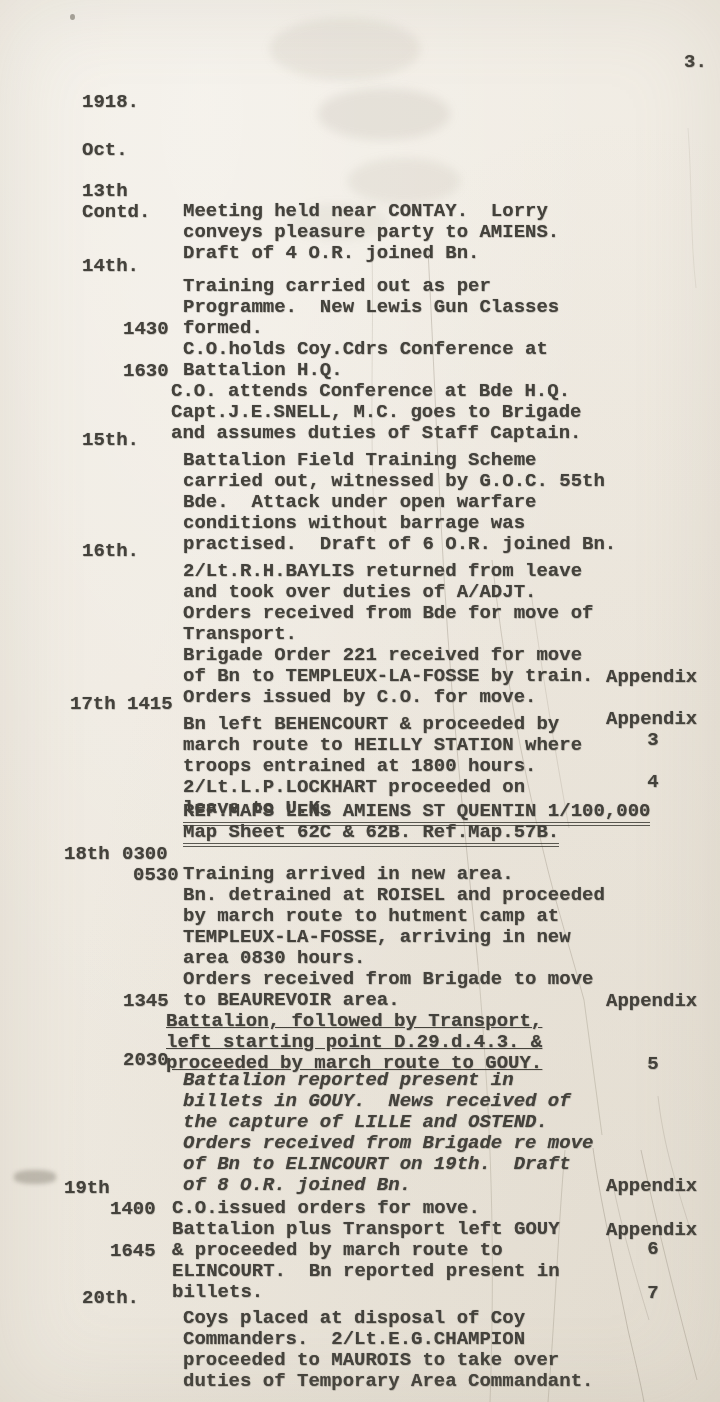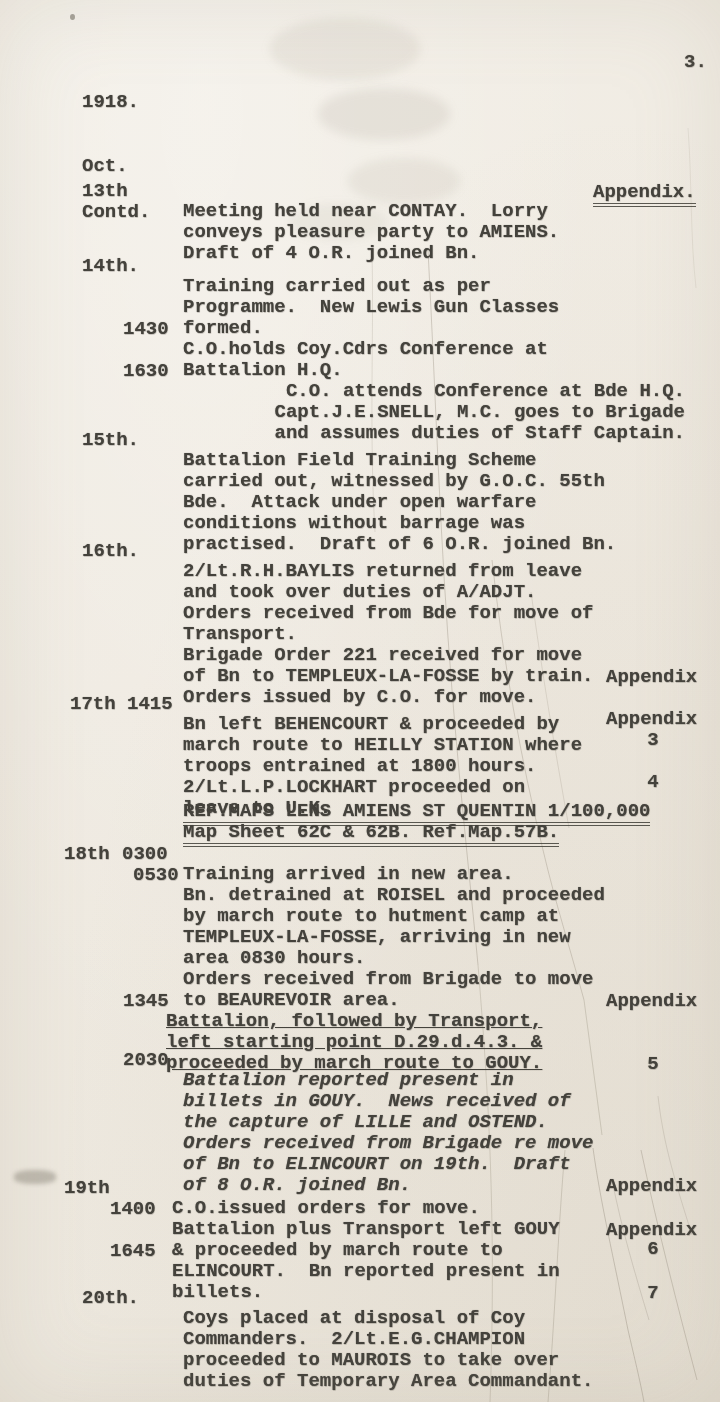--- a/index.html
+++ b/index.html
@@ -60,24 +60,21 @@
       <path d="M 593 1148 C 600 1200, 614 1260, 628 1330 C 634 1356, 640 1380, 644 1402" opacity="0.32"></path>
       <path d="M 641 1150 C 658 1230, 676 1300, 697 1380" opacity="0.30"></path>
       <path d="M 612 1180 C 622 1230, 634 1270, 649 1320" opacity="0.22"></path>
       <path d="M 658 1096 C 663 1140, 672 1172, 692 1235" opacity="0.20"></path>
       <path d="M 688 128 C 692 180, 690 235, 696 288" opacity="0.12"></path>
     </g>
   </svg>
 
   <div class="txt" style="left:684px;top:52px;">3.</div>
   <div class="txt" style="left:82px;top:92px;">1918.</div>
-  <div class="txt" style="left:82px;top:156px;">Oct.</div>
-  <div class="txt" style="left:593px;top:140px;">
-    <span class="underlined">Appendix.</span>
-  </div>
+  <div class="txt" style="left:82px;top:140px;">Oct.</div>
 
   <div class="row" style="top:181px;">
     <span class="cell txt" style="left:82px;">13th
 Contd.</span>
     <span class="cell txt text" style="left:183px;">Meeting held near CONTAY.  Lorry
 conveys pleasure party to AMIENS.
 Draft of 4 O.R. joined Bn.</span>
   </div>
 
   <div class="row" style="top:256px;">
@@ -86,21 +83,21 @@
 Programme.  New Lewis Gun Classes
 formed.</span>
   </div>
   <div class="row" style="top:319px;">
     <span class="cell txt" style="left:123px;">1430</span>
     <span class="cell txt text" style="left:183px;">C.O.holds Coy.Cdrs Conference at
 Battalion H.Q.</span>
   </div>
   <div class="row" style="top:361px;">
     <span class="cell txt" style="left:123px;">1630</span>
-    <span class="cell txt text" style="left:195px;text-align:right;">C.O. attends Conference at Bde H.Q.
+    <span class="cell txt text" style="left:171px;">C.O. attends Conference at Bde H.Q.
 Capt.J.E.SNELL, M.C. goes to Brigade
 and assumes duties of Staff Captain.</span>
   </div>
 
   <div class="row" style="top:430px;">
     <span class="cell txt" style="left:82px;">15th.</span>
     <span class="cell txt text" style="left:183px;">Battalion Field Training Scheme
 carried out, witnessed by G.O.C. 55th
 Bde.  Attack under open warfare
 conditions without barrage was

